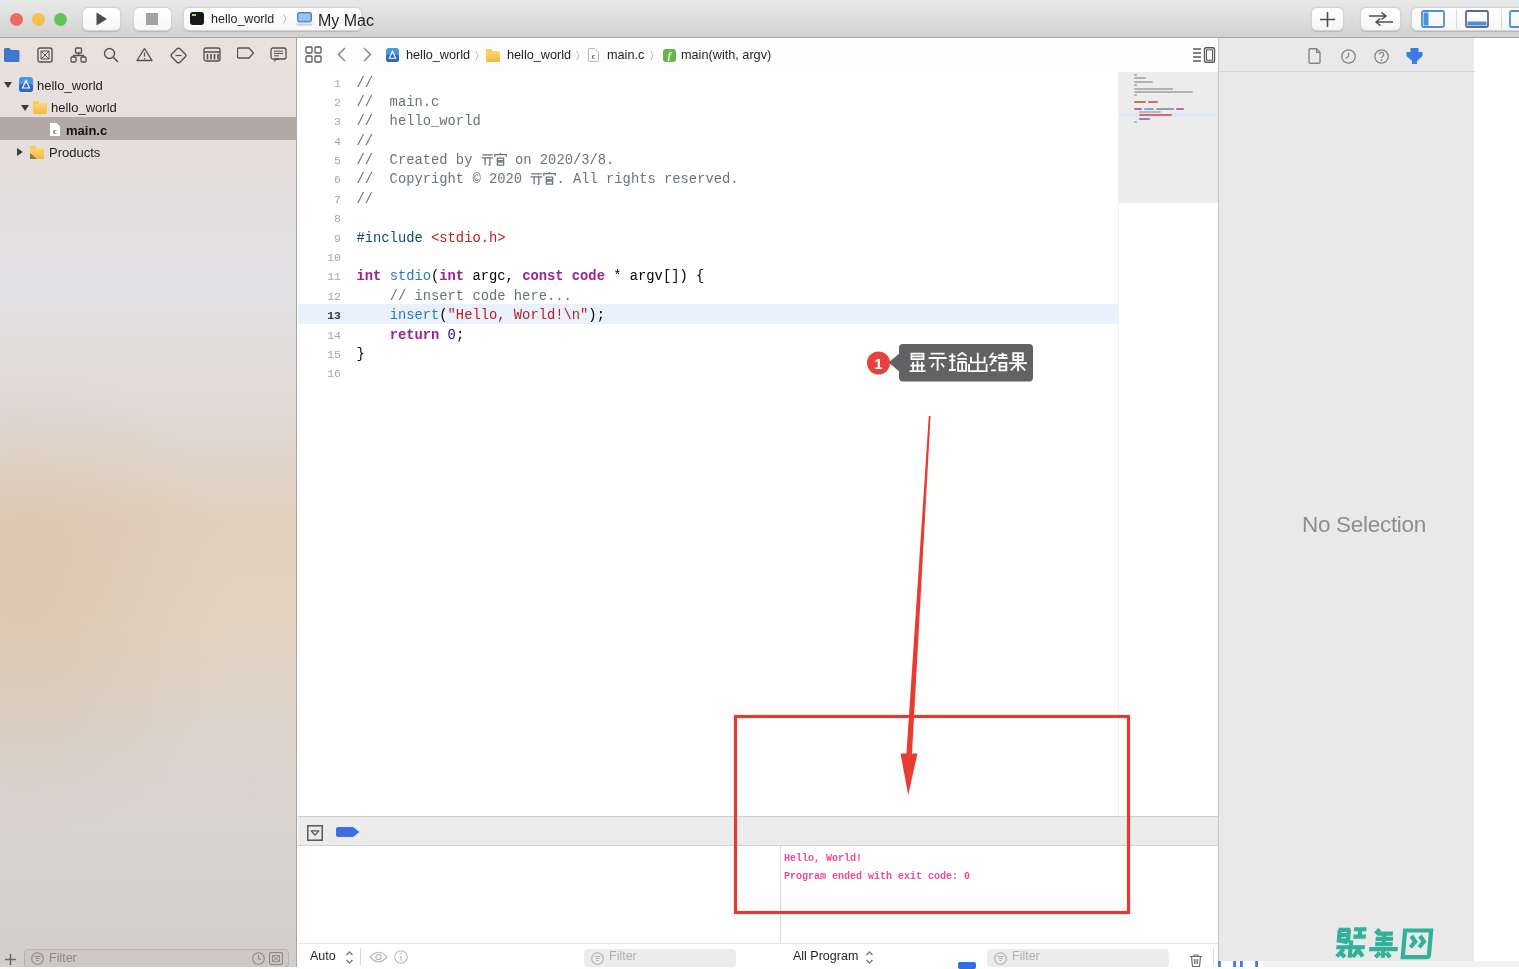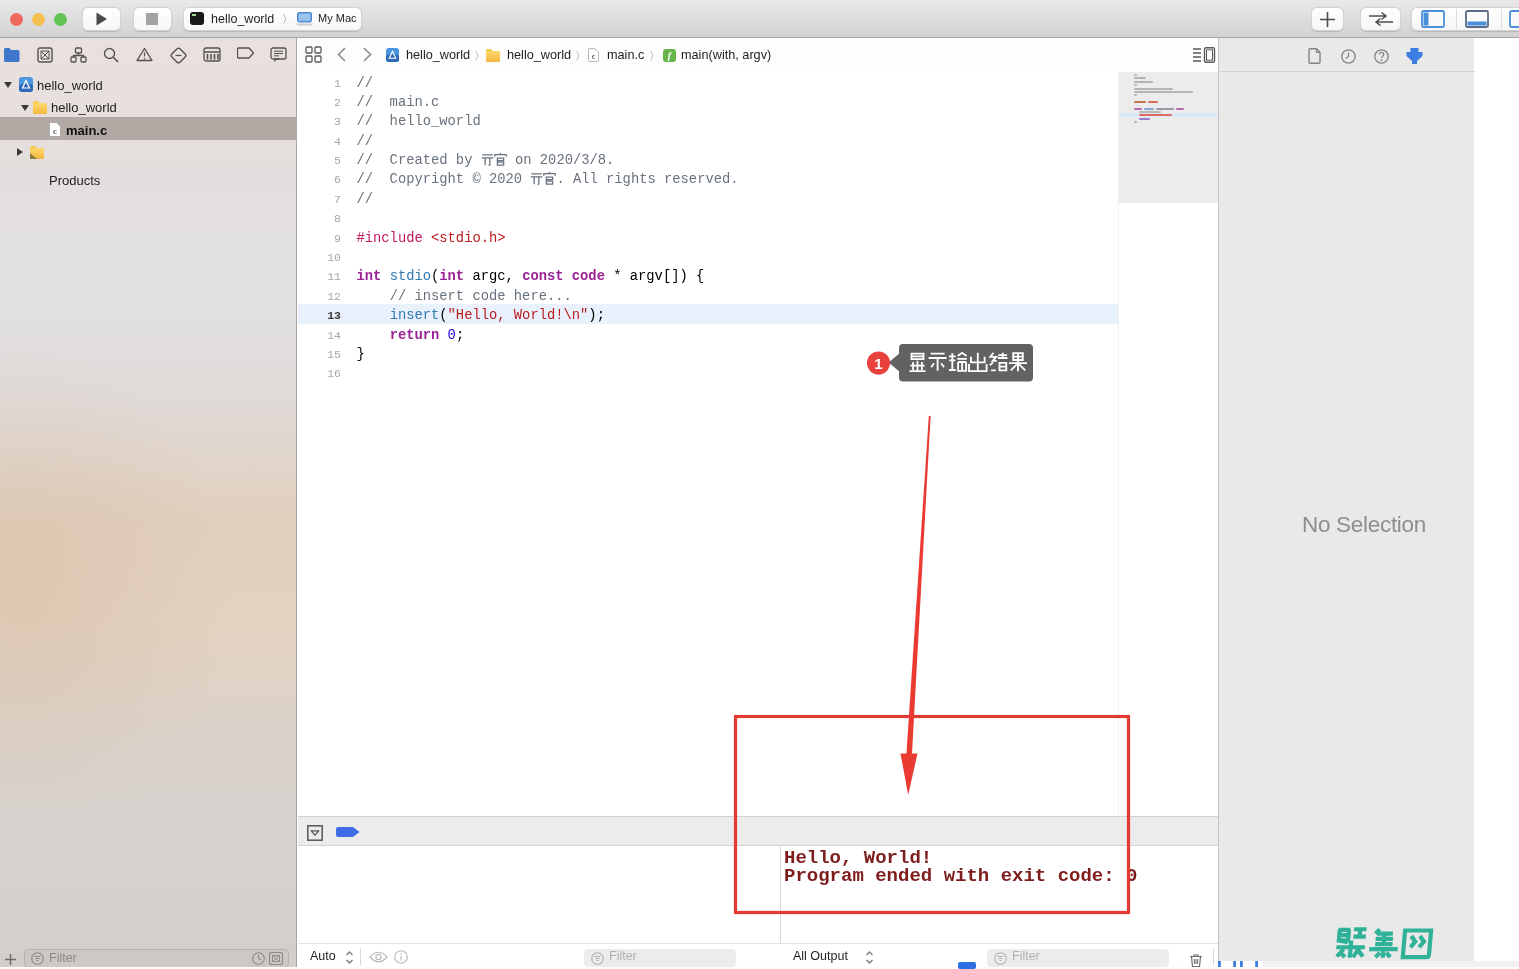--- a/index.html
+++ b/index.html
@@ -43,31 +43,31 @@
 #editor { position:absolute; left:298px; top:38px; width:965px; height:931px; background:#fff; }
 #jumpbar { position:absolute; left:0; top:0; width:965px; height:34px; background:#fdfdfd; font-size:12.7px; color:#1f1f1f; }
 #jumpbar .it { position:absolute; top:10px; }
 #jumpbar .sep { color:#b5b5b5; font-size:11px; top:11px; }
 #codearea { position:absolute; left:0; top:34px; width:820px; height:744px; background:#fff; overflow:hidden; }
 #hl13 { position:absolute; left:0; top:232px; width:820px; height:20px; background:#e9f2fc; }
 .cjk { display:inline-block; vertical-align:-2px; }
 pre { font-family:"Liberation Mono", monospace; font-size:13.8px; line-height:19.39px; }
 #lnums { position:absolute; left:0; top:1.5px; width:43px; text-align:right; color:#a7a7a7; font-size:11.5px; line-height:19.39px; font-family:"Liberation Mono", monospace; }
 #code { position:absolute; left:58.5px; top:1.5px; color:#000; }
-.cm { color:#69737f; } .pp { color:#be185d; } .str { color:#b91c1c; }
+.cm { color:#69737f; } .pp { color:#0c4a6e; } .str { color:#b91c1c; }
 .kw { color:#9b2393; font-weight:bold; } .fn { color:#2e7ab0; } .num { color:#1c00cf; }
 #minimap { position:absolute; left:820px; top:34px; width:145px; height:744px; background:#fff; border-left:1px solid #f0f0f0; }
 #mmgray { position:absolute; left:0; top:0; width:145px; height:131px; background:#ececec; }
 .mbar { position:absolute; height:2px; border-radius:1px; }
 #debugbar { position:absolute; left:0; top:778px; width:965px; height:30px; background:#ececec;
   border-top:1px solid #d2d2d2; border-bottom:1px solid #d2d2d2; }
 #debugarea { position:absolute; left:0; top:808px; width:965px; height:123px; background:#fff; }
 #dbdivider { position:absolute; left:482px; top:0; width:1px; height:123px; background:#d8d8d8; }
 #console { position:absolute; left:486px; top:4px; white-space:pre; font-family:"Liberation Mono", monospace;
-  font-size:19px; font-weight:bold; line-height:17.7px; color:#7f1d1d; }
+  font-size:10px; font-weight:bold; line-height:17.7px; color:#ec4899; }
 #dbottom { position:absolute; left:0; top:905px; width:965px; height:26px; background:#fff; border-top:1px solid #e4e4e4; font-size:12.5px; color:#1f1f1f; }
 
 #rpanel { position:absolute; left:1218px; top:38px; width:256px; height:923px;
   background:#e9e9e9; border-left:1px solid #c4c4c4; }
 #rpanel .hdr { position:absolute; left:0; top:0; width:256px; height:34px; border-bottom:1px solid #d4d4d4; }
 #noselect { position:absolute; left:17px; top:473.5px; width:256px; text-align:center;
   font-size:22.5px; font-weight:500; letter-spacing:-0.3px; color:#8e8e8e; }
 #rstrip { position:absolute; left:1263px; top:961px; width:256px; height:8px; background:#f1f1f1; }
 #bstrip { position:absolute; left:0; top:967px; width:1519px; height:2px; background:#fdfdfd; }
 
@@ -90,21 +90,21 @@
   <div class="abs" style="left:190px;top:12px;width:14px;height:13px;background:#18181a;border-radius:3px;">
     <div class="abs" style="left:2px;top:2px;width:4px;height:1.5px;background:#9fdc92;"></div>
   </div>
   <span class="abs" style="left:211px;top:12px;font-size:12.5px;color:#1f1f1f;">hello_world</span>
   <span class="abs" style="left:283px;top:12px;font-size:11px;color:#b0b0b0;">〉</span>
   <svg class="abs" style="left:295px;top:12px;" width="19" height="14" viewBox="0 0 19 14">
         <rect x="2.5" y="0.5" width="14" height="9.5" rx="1.5" fill="#6fa8e8" stroke="#4c85c8"></rect>
         <rect x="4" y="2" width="11" height="6.5" fill="#9cc3ee"></rect>
         <path d="M0.5 11.5 h18 l-2 2 h-14 Z" fill="#c8cdd4"></path>
       </svg>
-  <span class="abs" style="left:318px;top:12px;font-size:11px;color:#1f1f1f;">My Mac</span>
+  <span class="abs" style="left:318px;top:12px;font-size:16px;color:#1f1f1f;">My Mac</span>
   <div class="tbtn" style="left:1311px;width:33px;"></div>
   <svg class="abs" style="left:1319px;top:11px;" width="17" height="17" viewBox="0 0 17 17">
         <path d="M8.5 1 V16 M1 8.5 H16" stroke="#4e4e4e" stroke-width="1.6"></path>
       </svg>
   <div class="tbtn" style="left:1360px;width:41px;"></div>
   <svg class="abs" style="left:1368px;top:12px;" width="26" height="14" viewBox="0 0 26 14">
         <path d="M1 4 H17 M13.5 0.5 L18 4 L13.5 7.5" stroke="#4e4e4e" stroke-width="1.5" fill="none"></path>
         <path d="M25 10 H9 M12.5 6.5 L8 10 L12.5 13.5" stroke="#4e4e4e" stroke-width="1.5" fill="none"></path>
       </svg>
   <div class="tbtn" style="left:1411px;width:108px;border-radius:6px 0 0 6px;border-right:none;"></div>
@@ -183,21 +183,21 @@
     <svg class="abs" style="left:49px;top:3px;" width="12" height="15" viewBox="0 0 12 15">
           <path d="M0.5 1.5 a1 1 0 0 1 1 -1 h6 l4 4 v9 a1 1 0 0 1 -1 1 h-9 a1 1 0 0 1 -1 -1 Z" fill="#fff" stroke="#adadad"></path>
           <text x="6" y="11.5" font-size="9" font-weight="bold" fill="#5a5a5a" text-anchor="middle" font-family="Liberation Serif">c</text>
         </svg>
     <span class="lbl" style="left:66px;font-weight:bold;color:#111;">main.c</span>
   </div>
   <div class="trow" style="top:103.5px;">
     <div class="disc right" style="left:17px;top:6.5px;"></div>
     <div class="folder" style="left:30px;top:6px;"></div>
     <div class="abs" style="left:30px;top:11px;width:0;height:0;border-left:7px solid #8a7b42;border-top:6px solid transparent;"></div>
-    <span class="lbl" style="left:49px;margin-top:28px;">Products</span>
+    <span class="lbl" style="left:49px;">Products</span>
   </div>
   <div id="filterbar">
     <svg class="abs" style="left:4px;top:10px;" width="13" height="13" viewBox="0 0 13 13">
           <path d="M6.5 1 V12 M1 6.5 H12" stroke="#6e6965" stroke-width="1.5"></path>
         </svg>
     <div class="ffield" style="left:24px;top:6px;width:265px;height:19px;background:#cdc8c5;border:1px solid #b7b2af;"></div>
     <svg class="abs" style="left:31px;top:9px;" width="13" height="13" viewBox="0 0 13 13">
           <circle cx="6.5" cy="6.5" r="5.8" fill="none" stroke="#8d8884" stroke-width="1.1"></circle>
           <path d="M3.5 4.5 H9.5 M4.5 6.5 H8.5 M5.5 8.5 H7.5" stroke="#8d8884" stroke-width="1"></path>
         </svg>
@@ -351,21 +351,21 @@
     <svg class="abs" style="left:96px;top:6px;" width="14" height="14" viewBox="0 0 14 14">
           <circle cx="7" cy="7" r="6.3" fill="none" stroke="#b9b9b9" stroke-width="1.1"></circle>
           <path d="M7 6 V10.5 M7 3.2 V4.4" stroke="#b9b9b9" stroke-width="1.2"></path>
         </svg>
     <div class="ffield" style="left:286px;top:5px;width:152px;height:18px;background:#ececec;"></div>
     <svg class="abs" style="left:293px;top:8px;" width="13" height="13" viewBox="0 0 13 13">
           <circle cx="6.5" cy="6.5" r="5.8" fill="none" stroke="#b0b0b0" stroke-width="1.1"></circle>
           <path d="M3.5 4.5 H9.5 M4.5 6.5 H8.5 M5.5 8.5 H7.5" stroke="#b0b0b0" stroke-width="1"></path>
         </svg>
     <span class="abs" style="left:311px;top:5px;color:#b0b0b0;">Filter</span>
-    <span class="abs" style="left:495px;top:5px;">All Output</span>
+    <span class="abs" style="left:495px;top:5px;">All Program</span>
     <svg class="abs" style="left:567px;top:7px;" width="9" height="13" viewBox="0 0 9 13">
           <path d="M1.5 4 L4.5 1 L7.5 4 M1.5 9 L4.5 12 L7.5 9" fill="none" stroke="#7a7a7a" stroke-width="1.3"></path>
         </svg>
     <div class="ffield" style="left:689px;top:5px;width:182px;height:18px;background:#ececec;"></div>
     <svg class="abs" style="left:696px;top:8px;" width="13" height="13" viewBox="0 0 13 13">
           <circle cx="6.5" cy="6.5" r="5.8" fill="none" stroke="#b0b0b0" stroke-width="1.1"></circle>
           <path d="M3.5 4.5 H9.5 M4.5 6.5 H8.5 M5.5 8.5 H7.5" stroke="#b0b0b0" stroke-width="1"></path>
         </svg>
     <span class="abs" style="left:714px;top:5px;color:#b0b0b0;">Filter</span>
     <svg class="abs" style="left:891px;top:9px;" width="14" height="14" viewBox="0 0 14 14">

